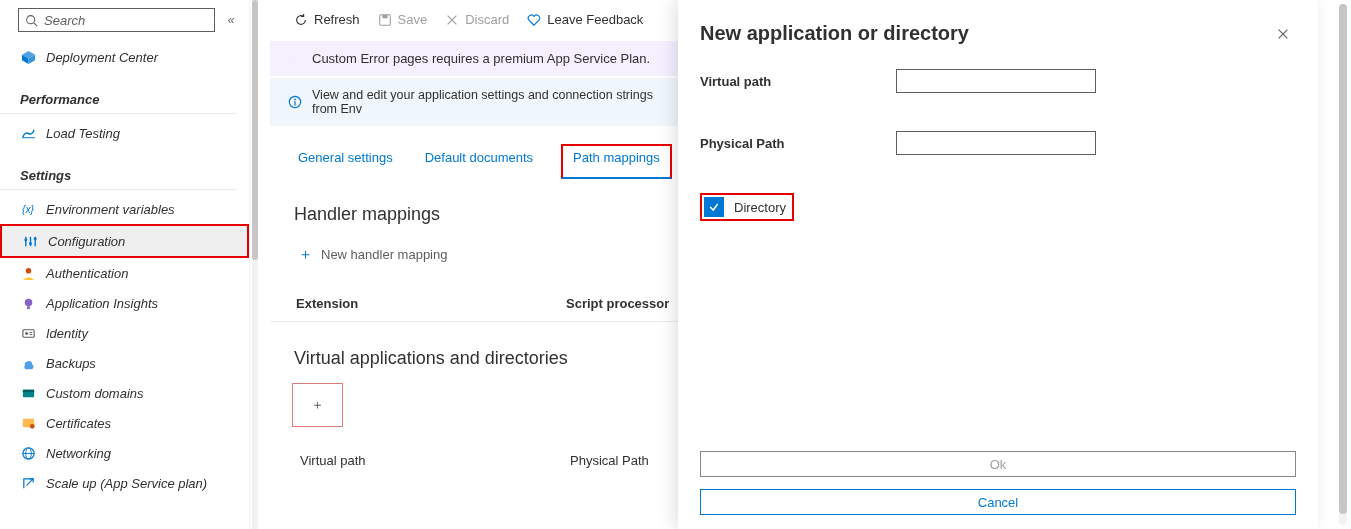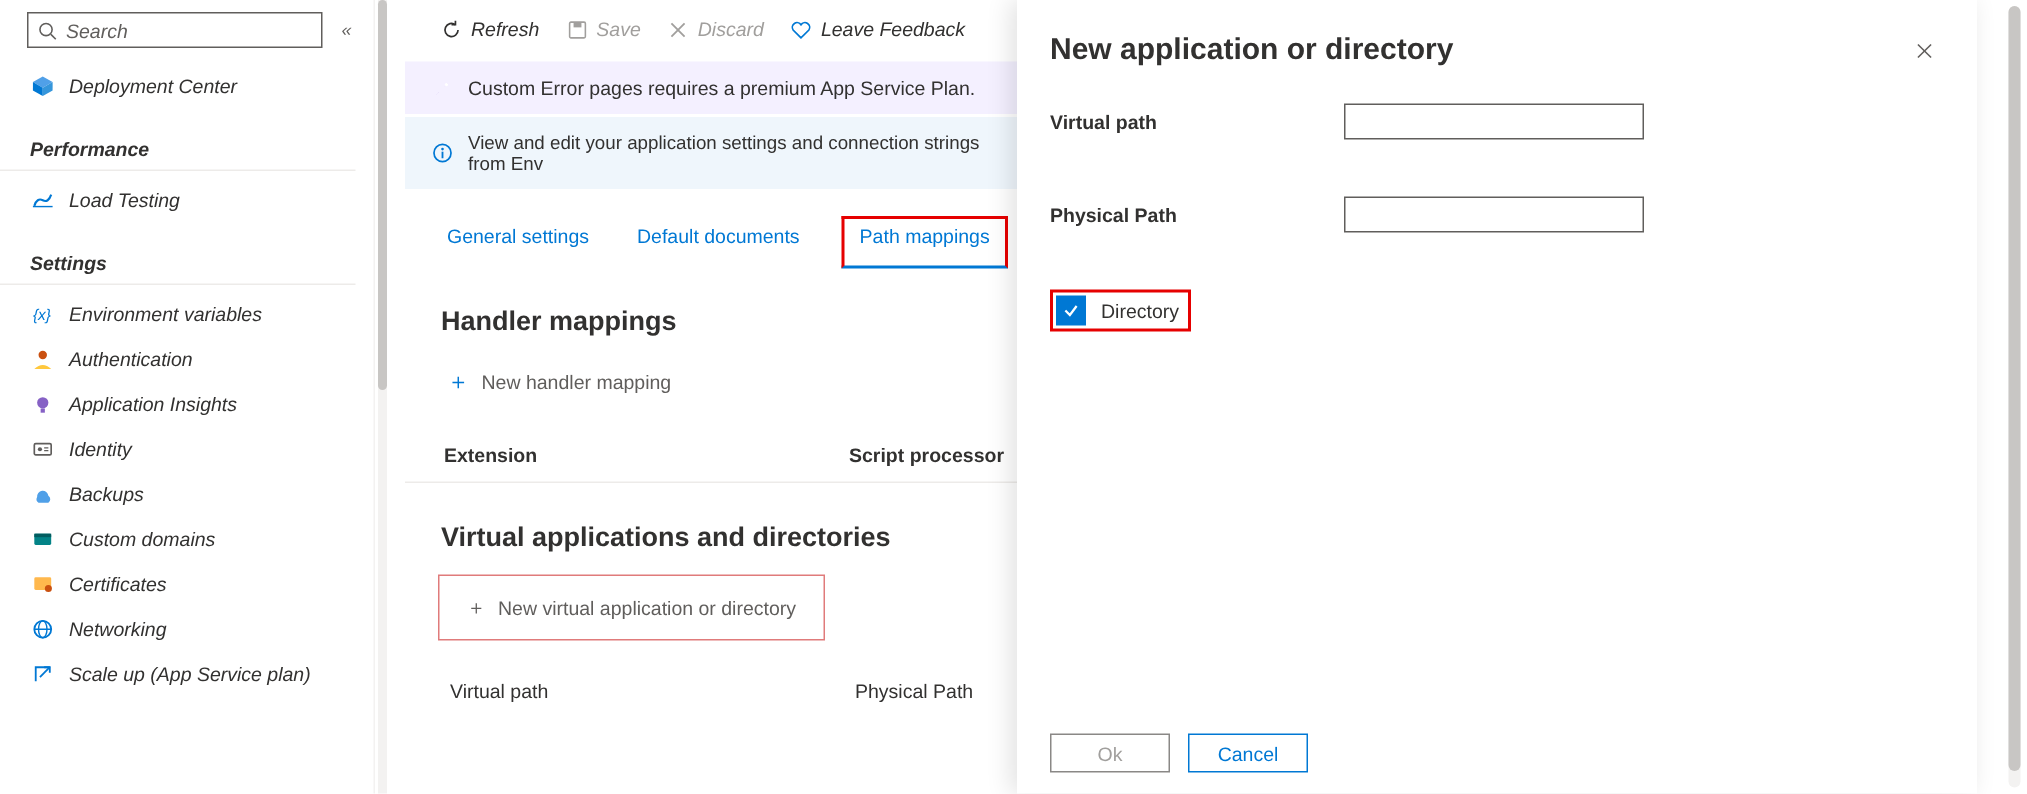--- a/index.html
+++ b/index.html
@@ -17,30 +17,30 @@
   .nav-section { padding: 16px 10px 6px 20px; font-weight: 600; color: #323130; border-bottom: 1px solid #edebe9; margin-right: 12px; }
   .highlight-red { border: 2px solid #e60000; }
   .highlight-red-thin { border: 1.5px solid #e07b7b; }
   
   
   .scrolltrack { position: absolute; left: 252px; top: 0; width: 6px; height: 529px; background: #f3f2f1; }
   .scrollthumb { position: absolute; left: 0; top: 0; width: 6px; height: 260px; background: #c8c6c4; border-radius: 3px; }
   
   
   .main { position: absolute; left: 270px; top: 0; width: 420px; height: 529px; }
-  .toolbar { display: flex; align-items: flex-end; gap: 18px; padding: 12px 14px 14px 24px; font-style: italic; }
+  .toolbar { display: flex; align-items: flex-end; gap: 18px; padding: 12px 14px 14px 24px; }
   .tbtn { display: flex; align-items: center; gap: 6px; color: #323130; cursor: pointer; }
   .tbtn.disabled { color: #a19f9d; }
   .banner-purple { background: #f4f0ff; padding: 10px 18px; display: flex; align-items: center; gap: 10px; color: #323130; }
   .banner-blue { background: #eff6fc; padding: 10px 18px; display: flex; align-items: center; gap: 10px; color: #323130; font-size: 12.5px; margin-top: 2px;}
   .tabs { display: flex; gap: 24px; padding: 18px 0 0 24px; border-bottom: 1px solid transparent; }
   .tab { padding: 6px 4px 12px 4px; color: #0078d4; cursor: pointer; }
   .tab.active { border-bottom: 2px solid #0078d4; font-weight: 400; }
   .tab-hl { border: 2.5px solid #e60000; padding: 4px 10px 10px 10px; margin-bottom: -2px; }
-  .section-h { font-size: 18px; font-weight: 700; padding: 26px 0 0 24px; }
+  .section-h { font-size: 18px; font-weight: 400; padding: 26px 0 0 24px; }
   .add-link { display: inline-flex; align-items: center; gap: 8px; color: #605e5c; padding: 20px 0 0 28px; cursor: pointer; }
   .add-link .plus { color: #0078d4; font-size: 15px; }
   .add-link-box { display: inline-flex; align-items: center; gap: 8px; color: #605e5c; padding: 12px 18px; margin: 14px 0 0 22px; cursor: pointer; }
   .tbl-head { display: flex; gap: 0; padding: 32px 0 10px 26px; border-bottom: 1px solid #edebe9; color: #323130; font-weight: 700; }
   .tbl-head .c1 { width: 270px; }
   .tbl-head2 { display: flex; gap: 0; padding: 26px 0 0 30px; color: #323130; font-weight: 400; }
   .tbl-head2 .c1 { width: 270px; }
 
   
   .scrolltrack-r { position: absolute; right: 4px; top: 4px; width: 8px; height: 521px; background: #f3f2f1; border-radius:4px; }
@@ -50,21 +50,21 @@
   .panel { position: absolute; left: 678px; top: 0; width: 640px; height: 529px; background: #fff; box-shadow: -4px 0 16px rgba(0,0,0,0.12); display: flex; flex-direction: column; }
   .panel-head { display: flex; align-items: center; justify-content: space-between; padding: 22px 28px 10px 22px; }
   .panel-title { font-size: 20px; font-weight: 600; color: #323130; }
   .close-x { font-size: 16px; color: #605e5c; cursor: pointer; }
   .panel-body { flex: 1; padding: 14px 22px; }
   .form-row { display: flex; align-items: center; margin-bottom: 38px; }
   .form-label { width: 196px; font-size: 13px; font-weight: 600; }
   .form-input { width: 200px; height: 24px; border: 1px solid #605e5c; padding: 0 6px; font-size: 13px; }
   .chk-wrap { display: inline-flex; align-items: center; gap: 10px; padding: 2px 6px 2px 2px; }
   .chk { width: 20px; height: 20px; background: #0078d4; color: #fff; display: inline-flex; align-items: center; justify-content: center; font-size: 13px; }
-  .panel-foot { padding: 14px 22px; display: flex; gap: 12px; border-top: 1px solid transparent; }
+  .panel-foot { padding: 14px 22px; display: flex; gap: 12px; border-top: 1px solid transparent; flex-direction: column; }
   .btn { min-width: 80px; height: 26px; border: 1px solid #8a8886; background: #fff; display: inline-flex; align-items: center; justify-content: center; font-size: 13px; cursor: pointer; }
   .btn-ok { color: #a19f9d; }
   .btn-cancel { border-color: #0078d4; color: #0078d4; }
 
   
   .c-blue { color: #0078d4; }
   .c-purple { color: #8661c5; }
   .c-orange { color: #ca5010; }
   .c-teal { color: #038387; }
   .c-grey { color: #605e5c; }
@@ -116,20 +116,33 @@
   <div class="nav-section">Settings</div>
   <div class="nav-list" id="settings-list">
       <div class="nav-item">
         <span class="ico c-blue">
           <svg width="15" height="15" viewBox="0 0 16 16">
             <text x="1" y="12" font-size="11" fill="#0078d4">{x}</text>
           </svg>
         </span>
         <span>Environment variables</span>
       </div>
+      <div class="nav-item selected highlight-red">
+        <span class="ico c-blue">
+          <svg width="15" height="15" viewBox="0 0 16 16">
+            <line x1="3" y1="3" x2="3" y2="13" stroke="#0078d4" stroke-width="1.5"></line>
+            <line x1="8" y1="3" x2="8" y2="13" stroke="#0078d4" stroke-width="1.5"></line>
+            <line x1="13" y1="3" x2="13" y2="13" stroke="#0078d4" stroke-width="1.5"></line>
+            <circle cx="3" cy="6" r="1.6" fill="#0078d4"></circle>
+            <circle cx="8" cy="10" r="1.6" fill="#0078d4"></circle>
+            <circle cx="13" cy="5" r="1.6" fill="#0078d4"></circle>
+          </svg>
+        </span>
+        <span>Configuration</span>
+      </div>
       <div class="nav-item">
         <span class="ico c-orange">
           <svg width="15" height="15" viewBox="0 0 16 16">
             <circle cx="8" cy="5" r="3" fill="#ca5010"></circle>
             <path d="M2 15 Q8 9 14 15" fill="#ffc83d"></path>
           </svg>
         </span>
         <span>Authentication</span>
       </div>
       <div class="nav-item">
@@ -276,21 +289,20 @@
     <span>New handler mapping</span>
   </div>
   <div class="tbl-head">
     <div class="c1">Extension</div>
     <div>Script processor</div>
   </div>
 
   <div class="section-h">Virtual applications and directories</div>
   <div class="add-link-box highlight-red-thin">
     <span class="plus">＋</span>
-    <span>New virtual application or directory</span>
   </div>
   <div class="tbl-head2">
     <div class="c1">Virtual path</div>
     <div>Physical Path</div>
   </div>
 </div>
 
 <div class="panel">
   <div class="panel-head">
     <div class="panel-title">New application or directory</div>

